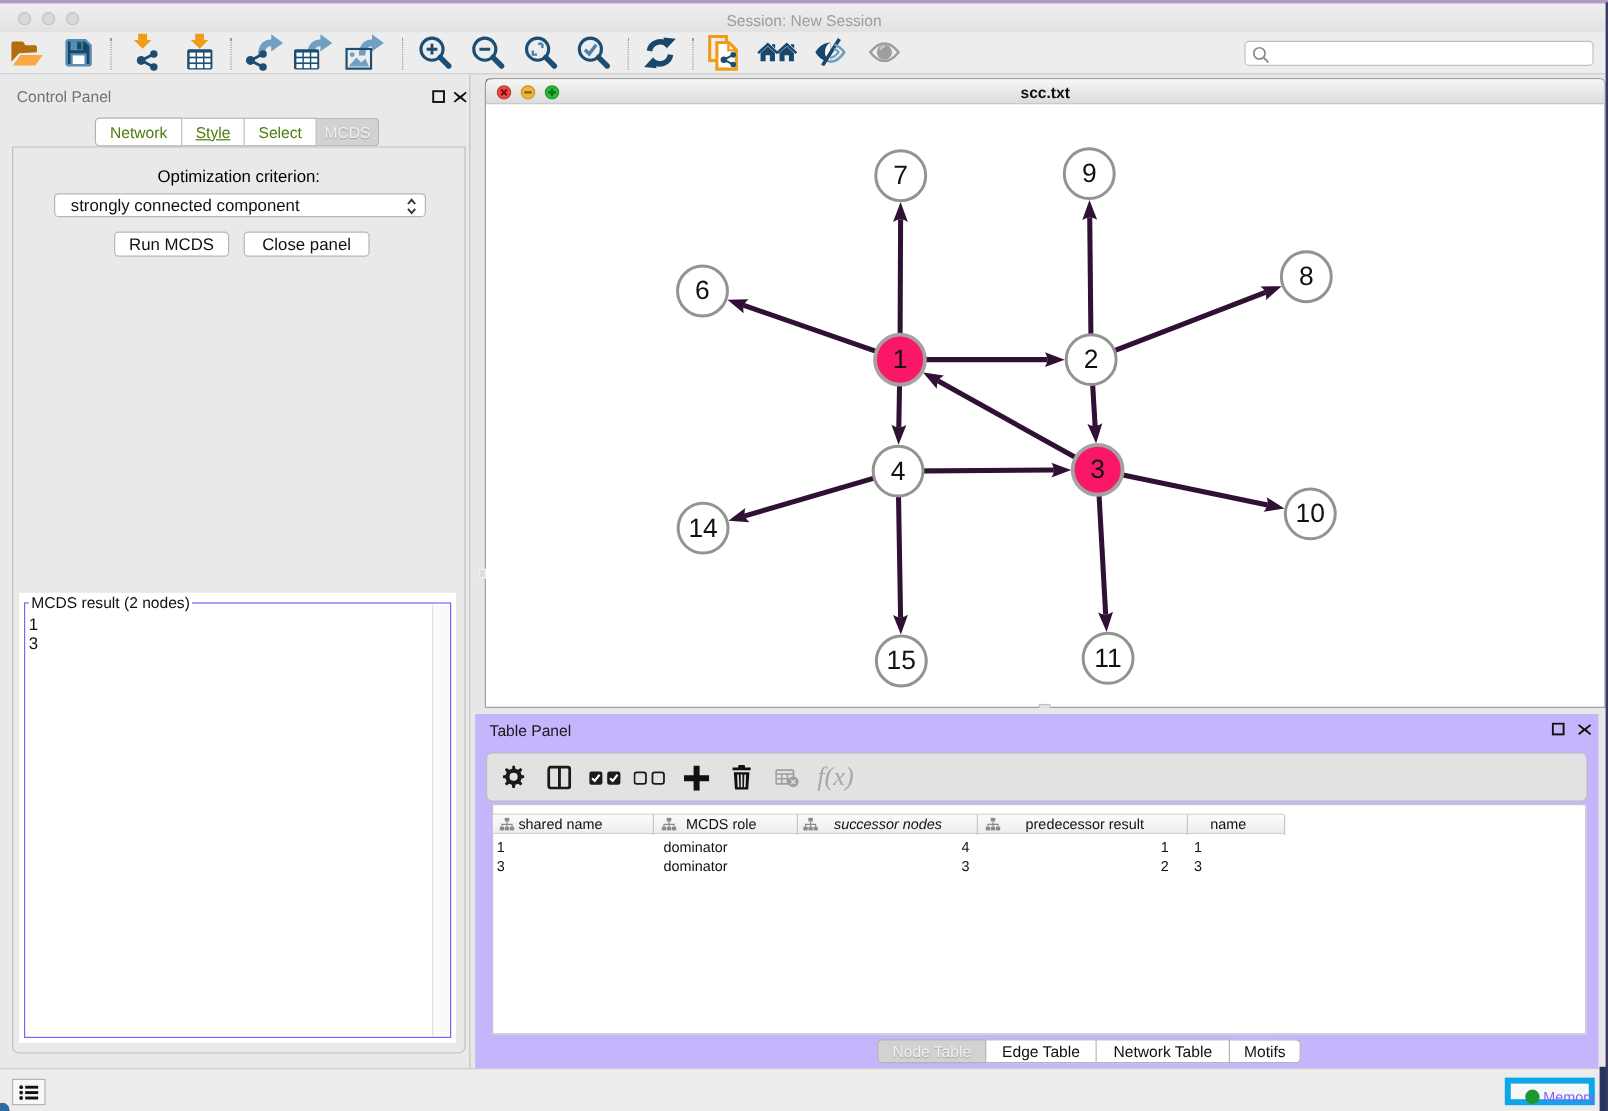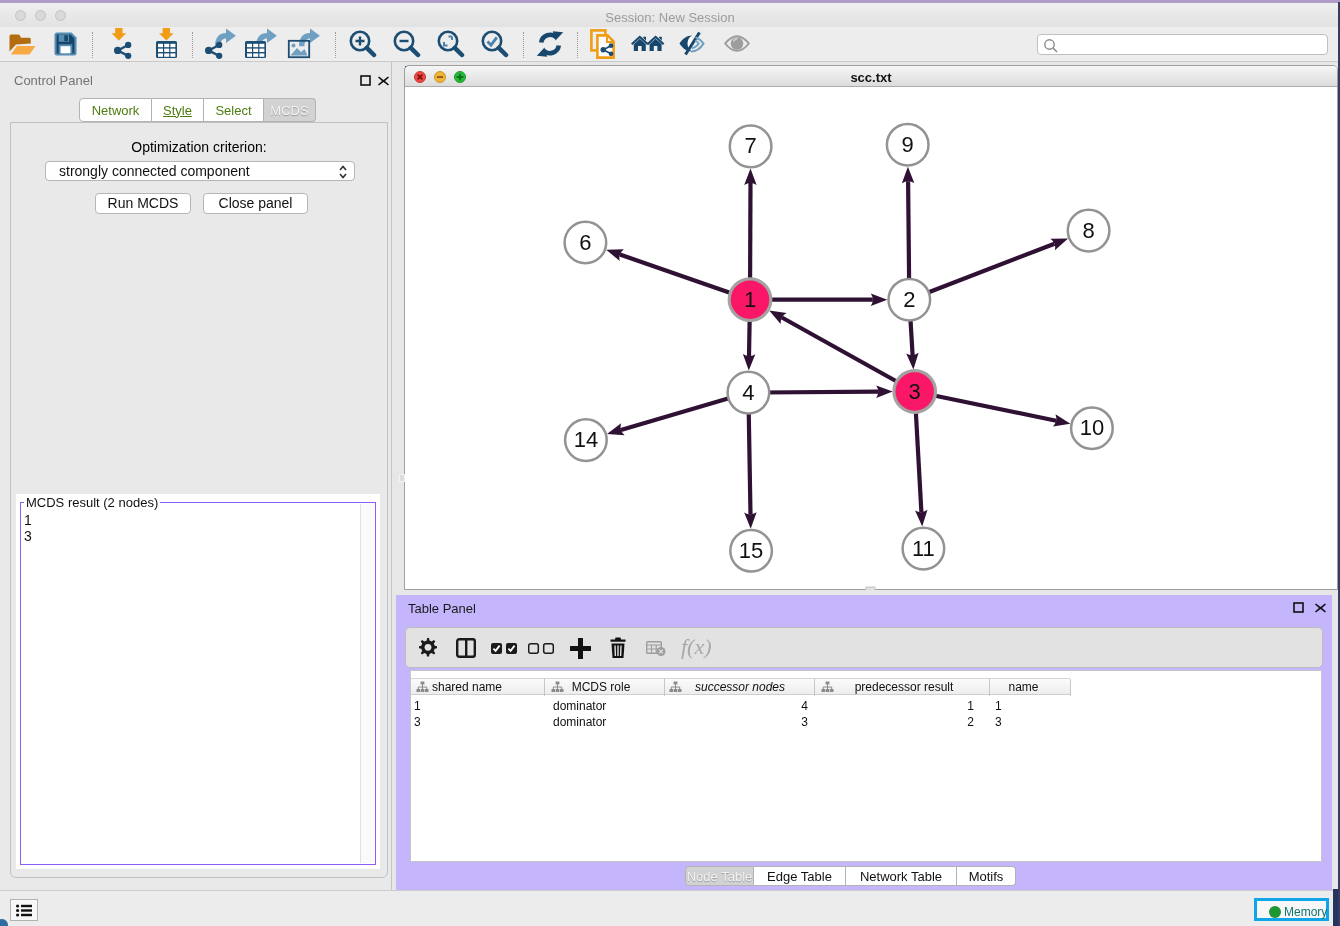--- a/index.html
+++ b/index.html
@@ -51,21 +51,21 @@
 #thead { position:absolute; left:0; top:7px; width:659px; height:17px; background:linear-gradient(#fbfbfb,#ededed); border-top:1px solid #d6d6d6; border-bottom:1px solid #cfcfcf; }
 .th { position:absolute; top:1px; font-size:12px; color:#111; }
 .colsep { position:absolute; top:0; height:17px; border-left:1px solid #c6c6c6; }
 .treeicon { position:absolute; top:2px; }
 .cell { position:absolute; font-size:12px; color:#111; }
 #ttabs { position:absolute; left:289px; top:271px; height:20px; display:flex; }
 .ttab { border:1px solid #b3b3b3; border-left:none; background:#fff; font-size:13px; color:#111; display:flex; align-items:center; justify-content:center; }
 
 #statusbar { left:0; top:890px; width:1340px; height:36px; background:#ececec; border-top:1px solid #cdcdcd; }
 #listbtn { position:absolute; left:10px; top:8px; width:28px; height:22px; background:#f7f7f7; border:1px solid #b3b3b3; }
-#membtn { position:absolute; left:1254px; top:7px; width:75px; height:23px; background:#f7f7f7; border:3px solid #0ea5e9; font-size:12px; color:#0f766e;text-align:center; }
+#membtn { position:absolute; left:1254px; top:7px; width:75px; height:23px; background:#f7f7f7; border:5px solid #0ea5e9; font-size:12px; color:#8b5cf6;text-align:center; }
 </style>
 </head>
 <body>
 <div class="abs" id="topline"></div>
 <div class="abs" id="titlebar">
   <div class="tl" style="left:15px;"></div>
   <div class="tl" style="left:35px;"></div>
   <div class="tl" style="left:55px;"></div>
   <div class="abs" id="apptitle">Session: New Session</div>
 </div>
@@ -422,21 +422,21 @@
       <div class="cell" style="left:330px;top:28px;width:67px;text-align:right;">4</div>
       <div class="cell" style="left:490px;top:28px;width:73px;text-align:right;">1</div>
       <div class="cell" style="left:584px;top:28px;">1</div>
       <div class="cell" style="left:3px;top:44px;">3</div>
       <div class="cell" style="left:142px;top:44px;">dominator</div>
       <div class="cell" style="left:330px;top:44px;width:67px;text-align:right;">3</div>
       <div class="cell" style="left:490px;top:44px;width:73px;text-align:right;">2</div>
       <div class="cell" style="left:584px;top:44px;">3</div>
   </div>
   <div id="ttabs">
-    <div class="ttab seltab" style="width:69px; border-left:1px solid #b3b3b3; border-radius:4px 0 0 4px;">Node Table</div>
+    <div class="ttab seltab" style="width:91px; border-left:1px solid #b3b3b3; border-radius:4px 0 0 4px;margin-left:46px;">Node Table</div>
     <div class="ttab" style="width:92px;">Edge Table</div>
     <div class="ttab" style="width:111px;">Network Table</div>
     <div class="ttab" style="width:59px; border-radius:0 4px 4px 0;">Motifs</div>
   </div>
 </div>
 <div class="abs" id="statusbar">
   <div id="listbtn">
     <svg width="16" height="13" style="position:absolute;left:5px;top:4px;" viewBox="0 0 16 13">
       <circle cx="1.6" cy="2" r="1.6" fill="#111"></circle>
         <circle cx="1.6" cy="6.5" r="1.6" fill="#111"></circle>

